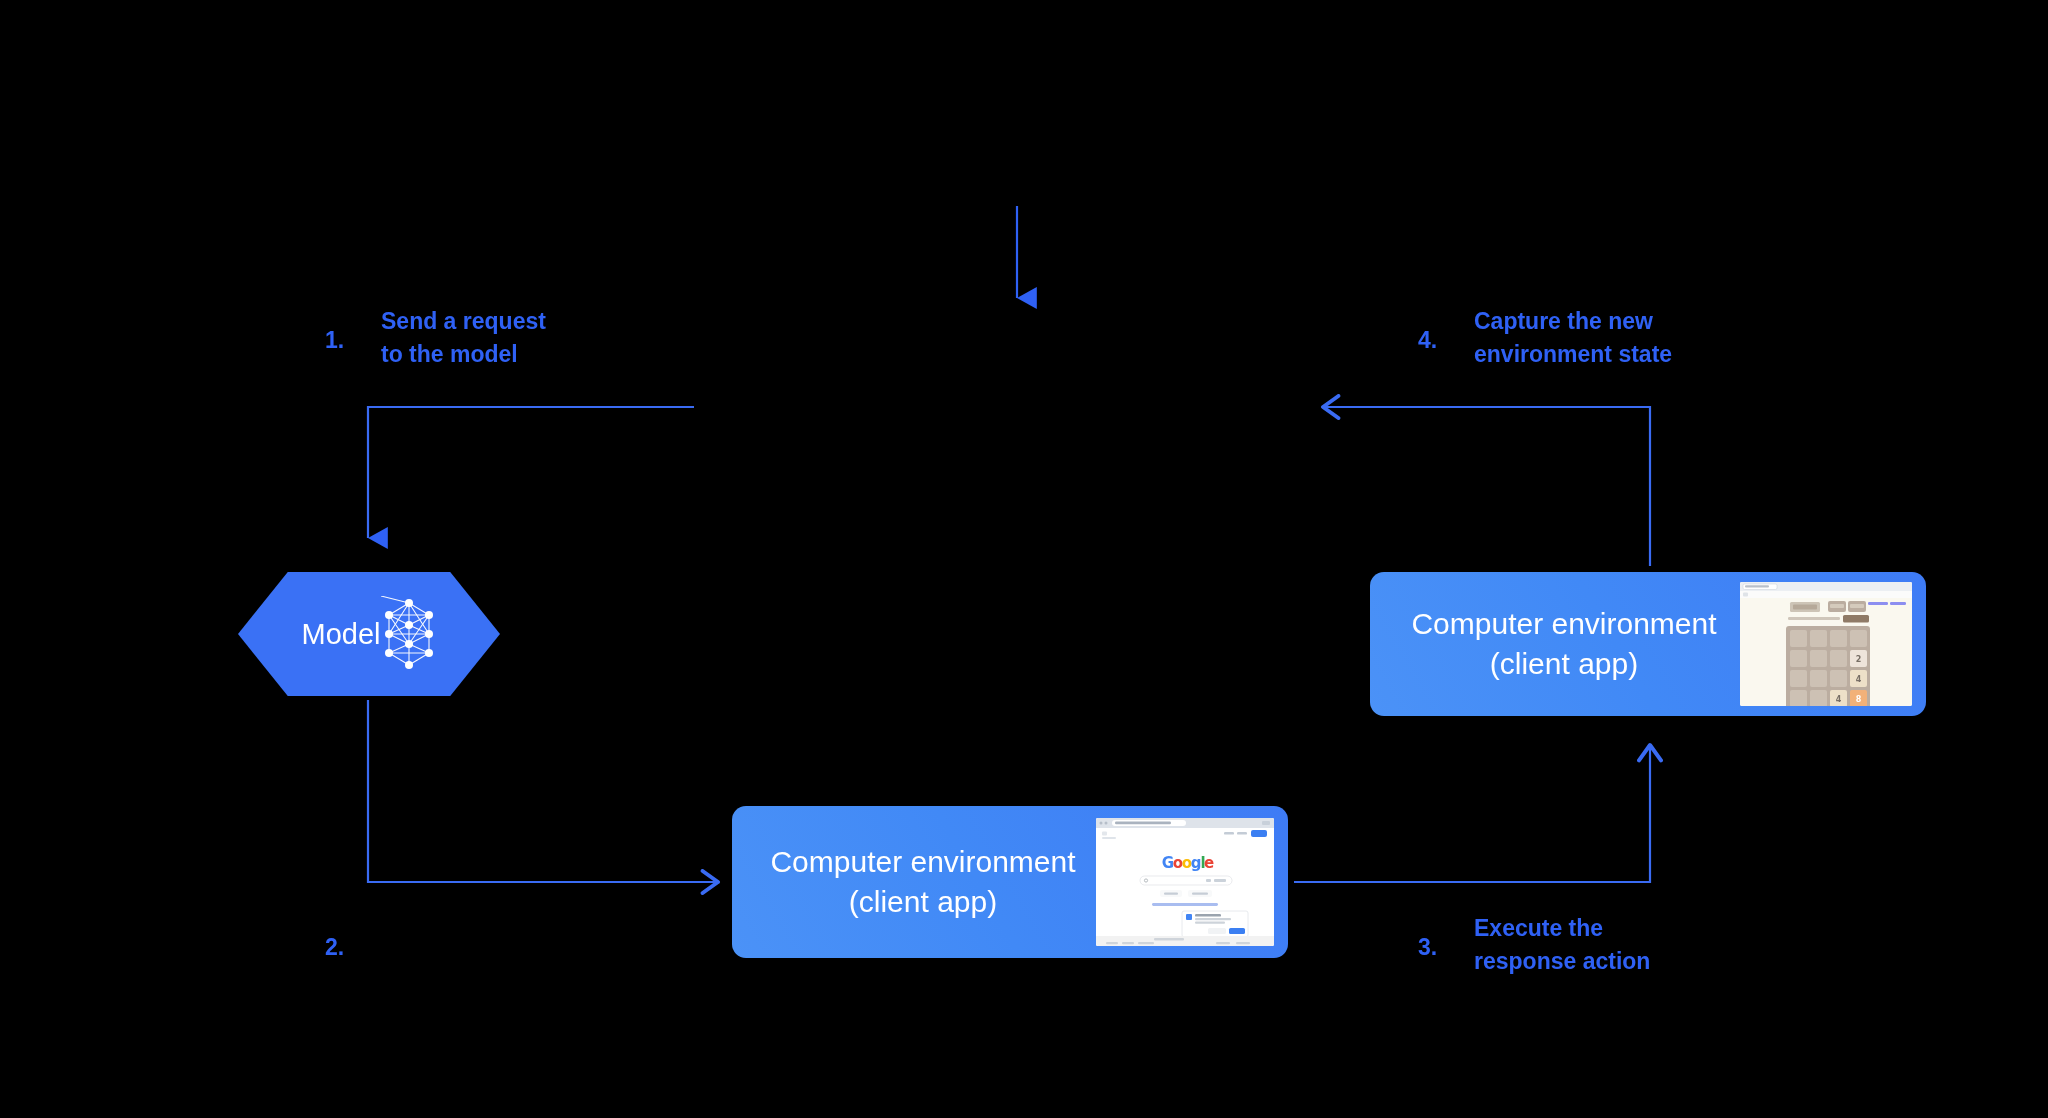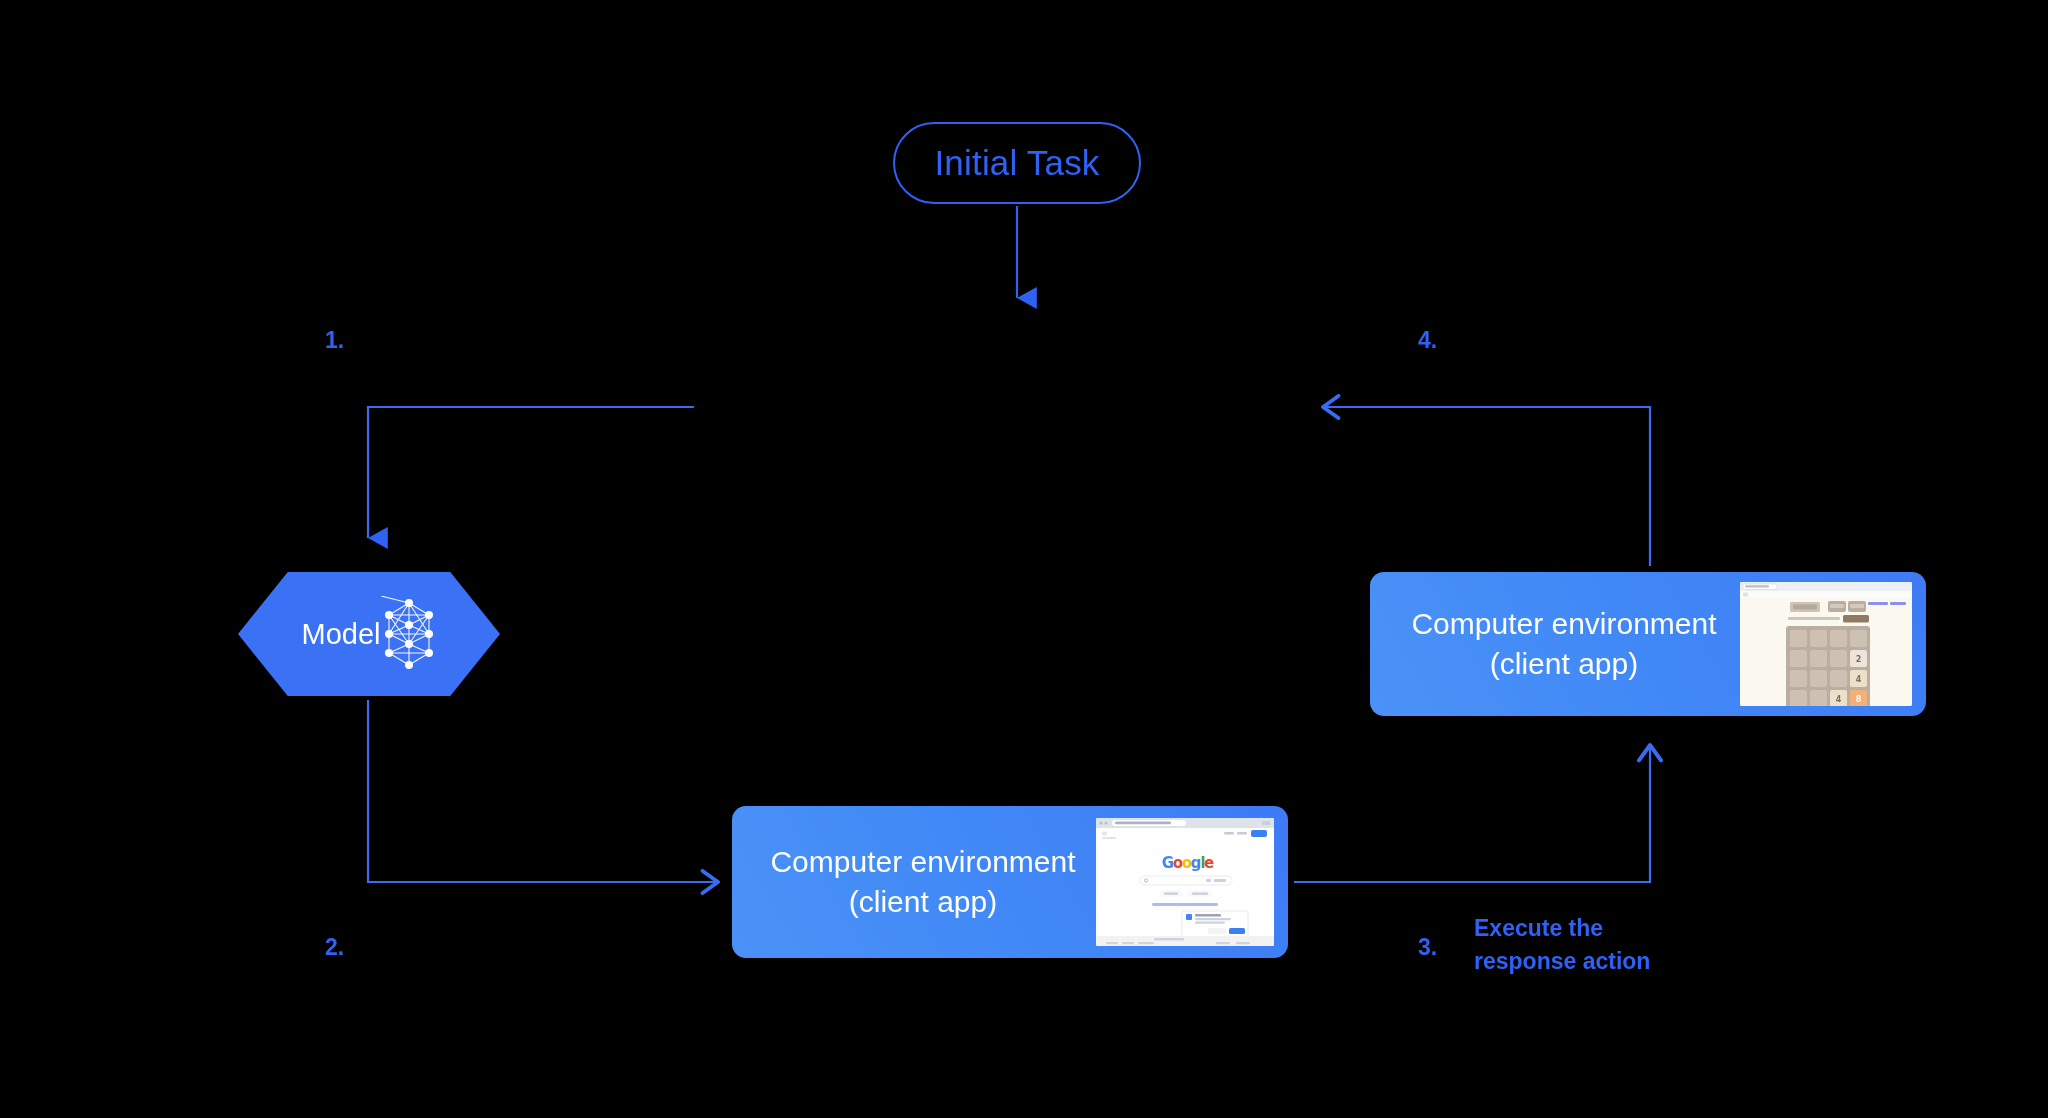--- a/index.html
+++ b/index.html
@@ -150,23 +150,20 @@
 
     <g>
       <path d="M1294,882 L1650,882 L1650,745" fill="none" stroke="#3A6BF3" stroke-width="2.2" marker-end="url(#ah)"></path>
     </g>
 
     <g>
       <path d="M1650,566 L1650,407 L1323,407" fill="none" stroke="#3A6BF3" stroke-width="2.2" marker-end="url(#ah)"></path>
     </g>
   </svg>
 
-  <div class="pill">
-    <span>Initial Task</span>
-  </div>
 
 
   <div class="hex-wrap">
     <div class="hex-shape"></div>
     <div class="hex-inner">
       <div class="lbl">Model</div>
       <svg class="nn" viewBox="0 0 56 76">
         <g stroke="#fff" stroke-width="1.1" fill="none" opacity="0.95">
           <line x1="28" y1="7"></line>
           <path d="M28,7 L8,19 M28,7 L48,19 M28,7 L28,29 M28,7 L8,38 M28,7 L48,38"></path>
@@ -315,24 +312,28 @@
             <rect x="120" y="124" width="14" height="2.2" rx="1"></rect>
             <rect x="140" y="124" width="14" height="2.2" rx="1"></rect>
           </g>
         </svg>
       </div>
     </div>
   </div>
 
   <div class="step" id="step1">
     <div class="num">1.</div>
+    <div class="txt">Send a request
+to the model</div>
   </div>
 
   <div class="step" id="step4">
     <div class="num">4.</div>
+    <div class="txt">Capture the new
+environment state</div>
   </div>
 
   <div class="step" id="step2">
     <div class="num">2.</div>
   </div>
 
   <div class="step" id="step3">
     <div class="num">3.</div>
     <div class="txt">Execute the
 response action</div>

